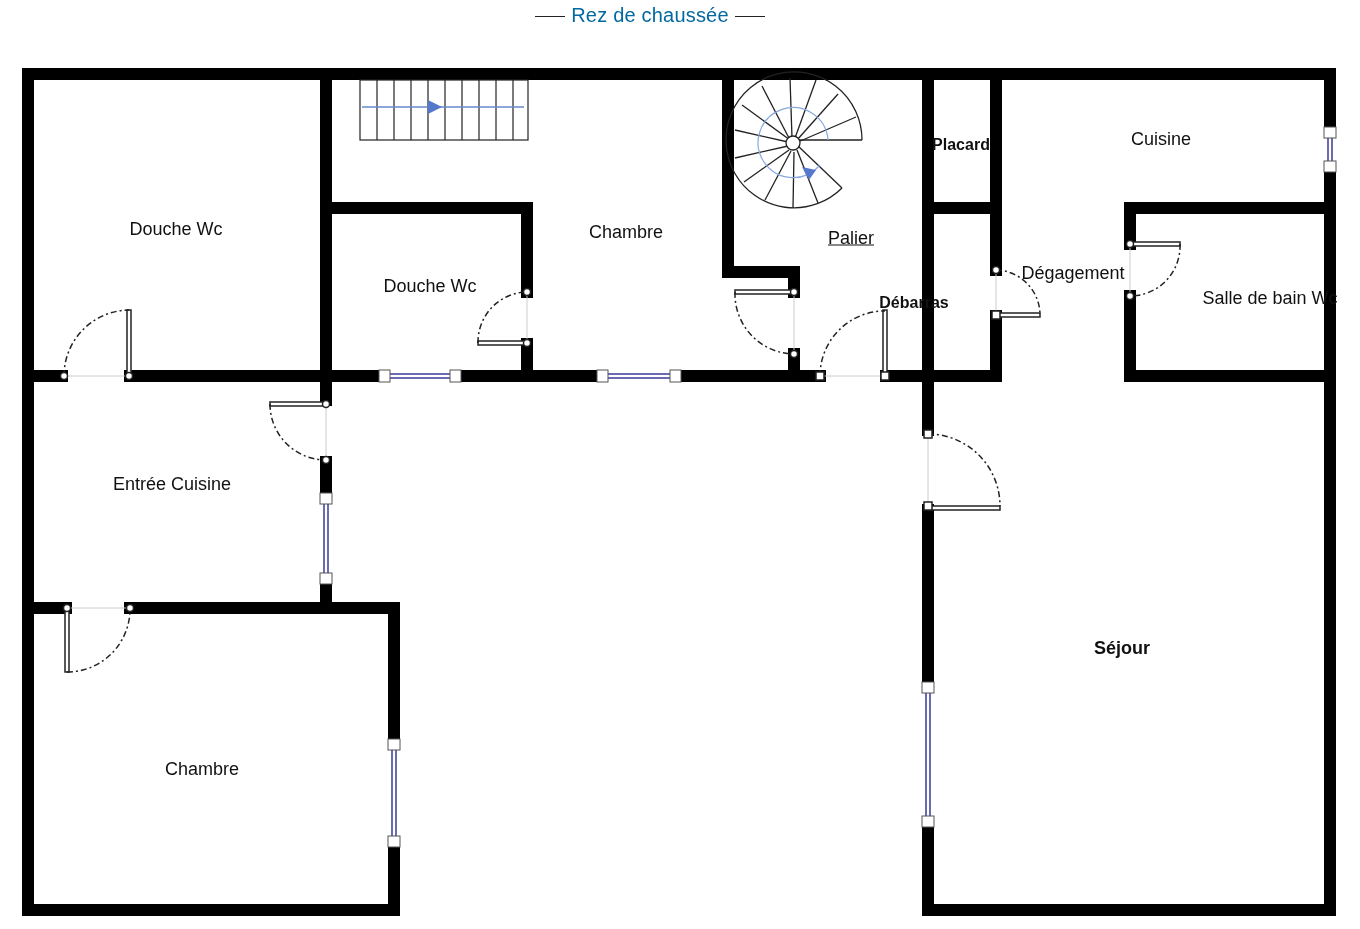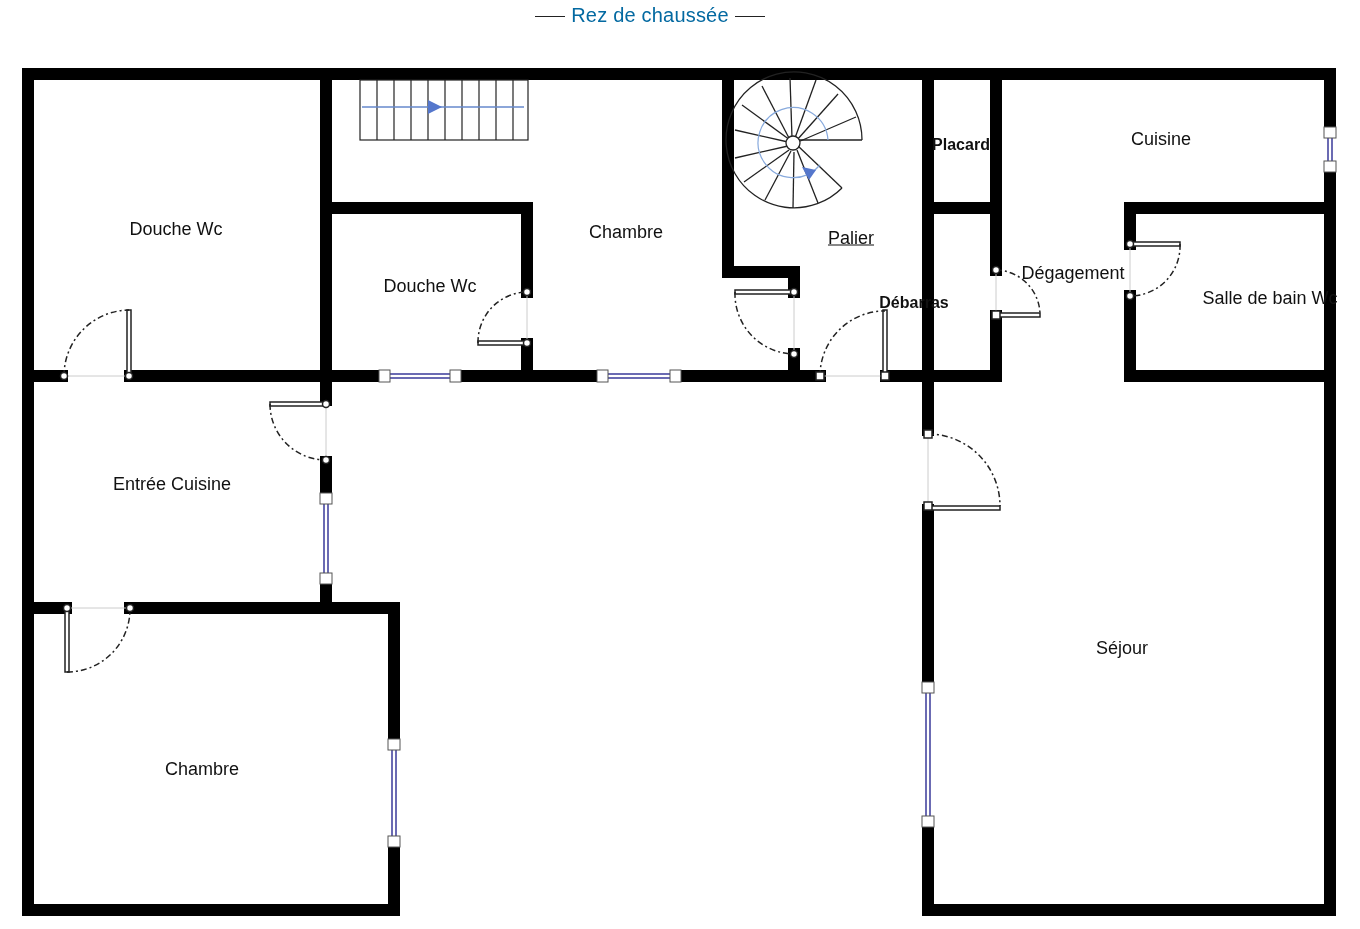--- a/index.html
+++ b/index.html
@@ -220,13 +220,13 @@
 <div class="label" style="left:430px;top:286px;">Douche Wc</div>
 <div class="label" style="left:626px;top:232px;">Chambre</div>
 <div class="label" style="left:851px;top:238px;text-decoration:underline;">Palier</div>
 <div class="label small" style="left:961px;top:145px;">Placard</div>
 <div class="label" style="left:1161px;top:139px;">Cuisine</div>
 <div class="label" style="left:1073px;top:273px;">Dégagement</div>
 <div class="label small" style="left:914px;top:303px;">Débarras</div>
 <div class="label" style="left:1238px;top:298px;margin-left:32px;">Salle de bain Wc</div>
 <div class="label" style="left:172px;top:484px;">Entrée Cuisine</div>
 <div class="label" style="left:202px;top:769px;">Chambre</div>
-<div class="label" style="left:1122px;top:648px;">Séjour</div>
+<div class="label" style="left:1122px;top:648px;font-weight:bold;">Séjour</div>
 
 </body></html>

